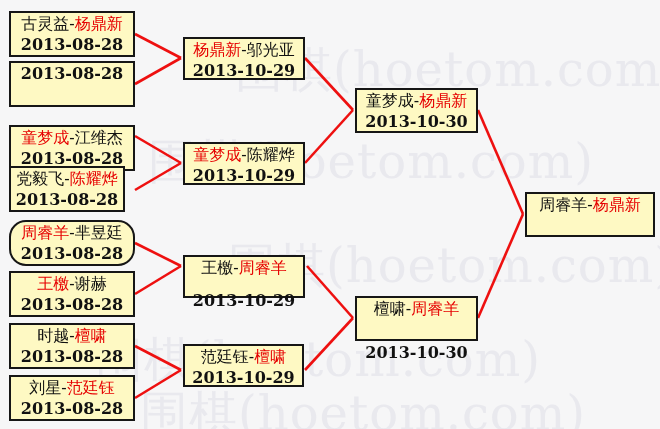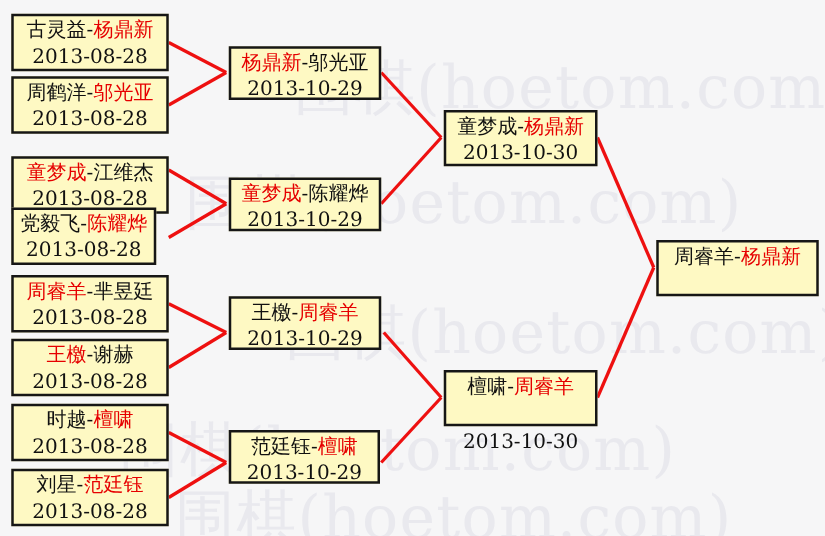--- a/index.html
+++ b/index.html
@@ -38,21 +38,21 @@
     border: 2px solid #161616;
     display: flex;
     flex-direction: column;
     align-items: center;
     justify-content: space-between;
     text-align: center;
     color: #111111;
     line-height: 21px;
   }
   .players { font-size: 16px; white-space: nowrap; }
-  .date    { font-size: 16px; white-space: nowrap; }
+  .date    { font-size: 16px; white-space: nowrap; font-weight: bold; }
   .win     { color: #e60000; }
 </style>
 </head>
 <body>
 
 <div id="stage">
 
   <div class="wm" style="left:235px; top:38px;">围棋(hoetom.com)</div>
   <div class="wm" style="left:148px; top:130px;">围棋(hoetom.com)</div>
   <div class="wm" style="left:228px; top:234px;">围棋(hoetom.com)</div>
@@ -76,32 +76,31 @@
       <line x1="478" y1="110" x2="523" y2="214"></line>
       <line x1="478" y1="318" x2="523" y2="214"></line>
     </g>
   </svg>
 
   <div class="match" style="left:9px; top:11px; width:126px; height:46px;">
     <div class="players"><span class="left">古灵益</span><span class="sep">-</span><span class="right win">杨鼎新</span></div>
     <div class="date">2013-08-28</div>
   </div>
   <div class="match" style="left:9px; top:61px; width:126px; height:46px;">
-    <div class="players"><span class="left">周鹤洋</span><span class="sep">-</span><span class="right win">邬光亚</span></div>
     <div class="date">2013-08-28</div>
   </div>
   <div class="match" style="left:9px; top:113px; width:126px; height:46px;margin-top:12px;">
     <div class="players"><span class="left win">童梦成</span><span class="sep">-</span><span class="right">江维杰</span></div>
     <div class="date">2013-08-28</div>
   </div>
   <div class="match" style="left:9px; top:166px; width:116px; height:46px;">
     <div class="players"><span class="left">党毅飞</span><span class="sep">-</span><span class="right win">陈耀烨</span></div>
     <div class="date">2013-08-28</div>
   </div>
-  <div class="match" style="left:9px; top:220px; width:126px; height:46px;">
+  <div class="match" style="left:9px; top:220px; width:126px; height:46px;border-radius:17px;">
     <div class="players"><span class="left win">周睿羊</span><span class="sep">-</span><span class="right">芈昱廷</span></div>
     <div class="date">2013-08-28</div>
   </div>
   <div class="match" style="left:9px; top:271px; width:126px; height:46px;">
     <div class="players"><span class="left win">王檄</span><span class="sep">-</span><span class="right">谢赫</span></div>
     <div class="date">2013-08-28</div>
   </div>
   <div class="match" style="left:9px; top:323px; width:126px; height:46px;">
     <div class="players"><span class="left">时越</span><span class="sep">-</span><span class="right win">檀啸</span></div>
     <div class="date">2013-08-28</div>
@@ -112,21 +111,21 @@
   </div>
 
   <div class="match" style="left:183px; top:37px; width:122px; height:43px;">
     <div class="players"><span class="left win">杨鼎新</span><span class="sep">-</span><span class="right">邬光亚</span></div>
     <div class="date">2013-10-29</div>
   </div>
   <div class="match" style="left:183px; top:142px; width:122px; height:43px;">
     <div class="players"><span class="left win">童梦成</span><span class="sep">-</span><span class="right">陈耀烨</span></div>
     <div class="date">2013-10-29</div>
   </div>
-  <div class="match" style="left:183px; top:237px; width:122px; height:43px;">
+  <div class="match" style="left:183px; top:255px; width:122px; height:43px;gap:12px;">
     <div class="players"><span class="left">王檄</span><span class="sep">-</span><span class="right win">周睿羊</span></div>
     <div class="date">2013-10-29</div>
   </div>
   <div class="match" style="left:183px; top:344px; width:121px; height:43px;">
     <div class="players"><span class="left">范廷钰</span><span class="sep">-</span><span class="right win">檀啸</span></div>
     <div class="date">2013-10-29</div>
   </div>
 
   <div class="match" style="left:355px; top:88px; width:123px; height:45px;">
     <div class="players"><span class="left">童梦成</span><span class="sep">-</span><span class="right win">杨鼎新</span></div>

